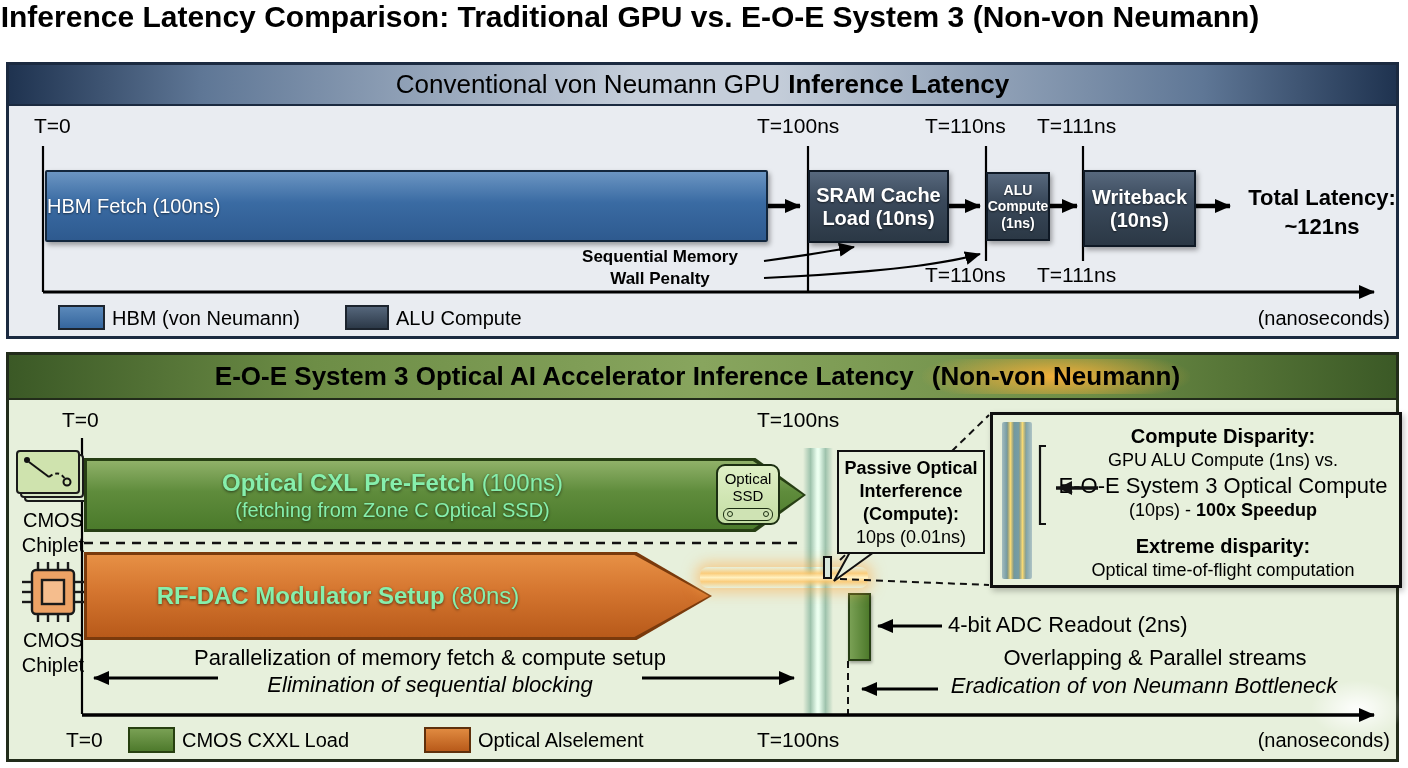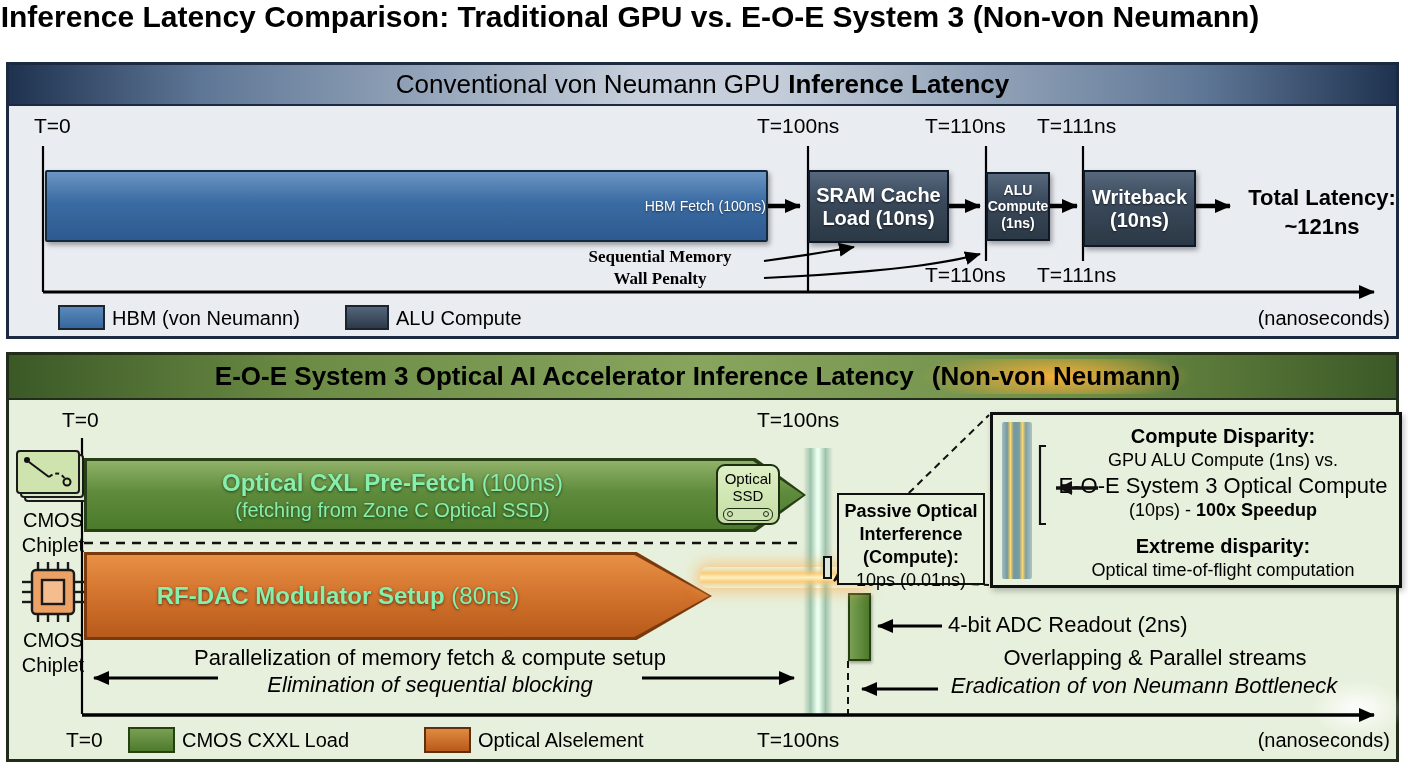--- a/index.html
+++ b/index.html
@@ -21,22 +21,22 @@
   .hl-orange{background:radial-gradient(ellipse 60% 95% at 50% 50%,rgba(250,176,56,.95),rgba(250,176,56,0) 85%);
              padding:2px 10px;border-radius:10px;}
 
   
   .tick{font-size:21px;}
   .legend-label{font-size:20px;}
   .unit{font-size:20px;text-align:right;}
 
   
   .hbm-bar{background:linear-gradient(180deg,#6b95c2 0%,#3a6ba3 45%,#2e5a8f 100%);
-           border:2px solid #13273d;border-radius:2px;display:flex;align-items:center;justify-content:flex-end;
-           color:#fff;font-size:14px;text-shadow:0 1px 2px rgba(0,0,0,.55);box-shadow:2px 3px 5px rgba(0,0,0,.35);}
+           border:2px solid #13273d;border-radius:2px;display:flex;align-items:center;justify-content:flex-start;
+           color:#fff;font-size:20px;text-shadow:0 1px 2px rgba(0,0,0,.55);box-shadow:2px 3px 5px rgba(0,0,0,.35);}
   .dark-box{background:linear-gradient(180deg,#57687d 0%,#3b4a5c 40%,#2b3845 100%);
             border:2px solid #0f1925;display:flex;flex-direction:column;align-items:center;justify-content:center;
             color:#fff;text-shadow:0 1px 2px rgba(0,0,0,.6);box-shadow:2px 3px 5px rgba(0,0,0,.35);line-height:1.15;font-weight:bold;}
   .sw{border:2px solid #1c242e;}
   .sw-hbm{background:linear-gradient(180deg,#5b89ba,#35669e);}
   .sw-alu{background:linear-gradient(180deg,#55667b,#2c3948);}
   .sw-green{background:linear-gradient(180deg,#79a054,#4e7a2c);border-color:#27400f;}
   .sw-orange{background:linear-gradient(180deg,#e08a40,#b85a1a);border-color:#5f300c;}
 
   
@@ -120,21 +120,21 @@
   </div>
   <div class="abs dark-box ctr" style="left:1083px;top:170px;width:113px;height:77px;font-size:20px;padding:0 8px;z-index:3;">
     <span>Writeback (10ns)</span>
   </div>
 
   <div class="abs ctr bold" style="left:1238px;top:184px;width:168px;font-size:22px;line-height:1.3;z-index:3;">
     <div>Total Latency:</div>
     <div>~121ns</div>
   </div>
 
-  <div class="abs ctr bold" style="left:556px;top:246px;width:208px;font-size:17px;line-height:1.3;z-index:3;font-family:Liberation Serif, serif;">
+  <div class="abs ctr bold" style="left:556px;top:246px;width:208px;font-size:17px;line-height:1.3;z-index:3;">
     <div>Sequential Memory</div>
     <div>Wall Penalty</div>
   </div>
 
   <div class="abs tick" style="left:925px;top:263px;">T=110ns</div>
   <div class="abs tick" style="left:1037px;top:263px;">T=111ns</div>
 
   <div class="abs sw sw-hbm" style="left:58px;top:305px;width:47px;height:25px;"></div>
   <div class="abs legend-label" style="left:112px;top:307px;">HBM (von Neumann)</div>
   <div class="abs sw sw-alu" style="left:345px;top:305px;width:44px;height:25px;"></div>
@@ -210,21 +210,21 @@
     </div>
   </div>
 
   <div class="abs orange-beam" style="left:700px;top:567px;width:168px;height:21px;z-index:4;"></div>
 
   <div class="abs intf-el" style="left:823px;top:556px;width:9px;height:23px;z-index:6;"></div>
 
   <div class="abs adc-rect" style="left:848px;top:593px;width:23px;height:68px;z-index:3;"></div>
   <div class="abs ann1" style="left:948px;top:612px;z-index:3;">4-bit ADC Readout (2ns)</div>
 
-  <div class="abs note-box" style="left:837px;top:450px;width:148px;height:92px;z-index:6;padding-top:5px;margin-top:43px;">
+  <div class="abs note-box" style="left:837px;top:450px;width:148px;height:104px;z-index:6;padding-top:5px;">
     <div class="callout-line bold">Passive Optical</div>
     <div class="callout-line bold">Interference</div>
     <div class="callout-line bold">(Compute):</div>
     <div class="callout-line">10ps (0.01ns)</div>
   </div>
 
   <div class="abs detail-box" style="left:990px;top:412px;width:412px;height:176px;z-index:6;"></div>
   <div class="abs beam-strip" style="left:1002px;top:422px;width:30px;height:157px;z-index:7;">
     <div class="gold-line" style="left:5px;"></div>
     <div class="gold-line" style="left:17px;"></div>

